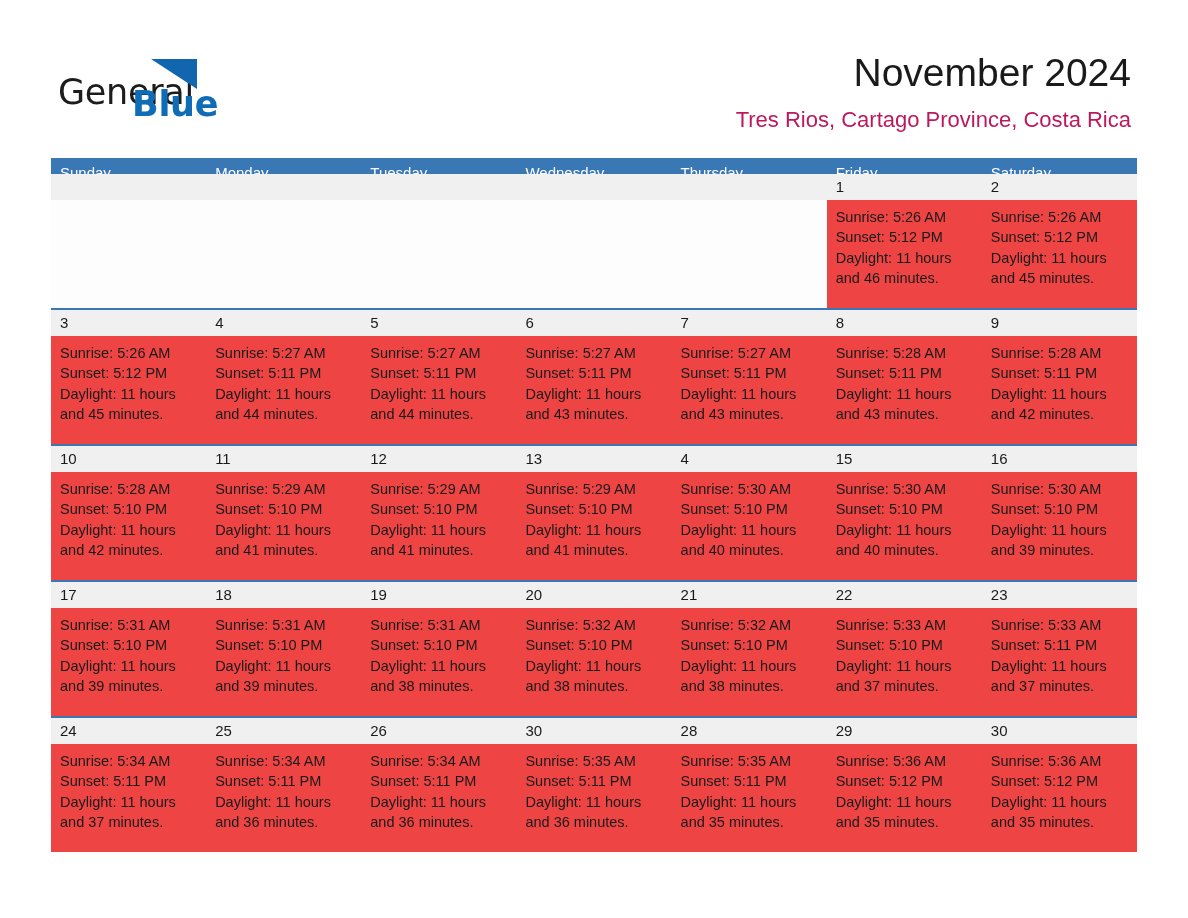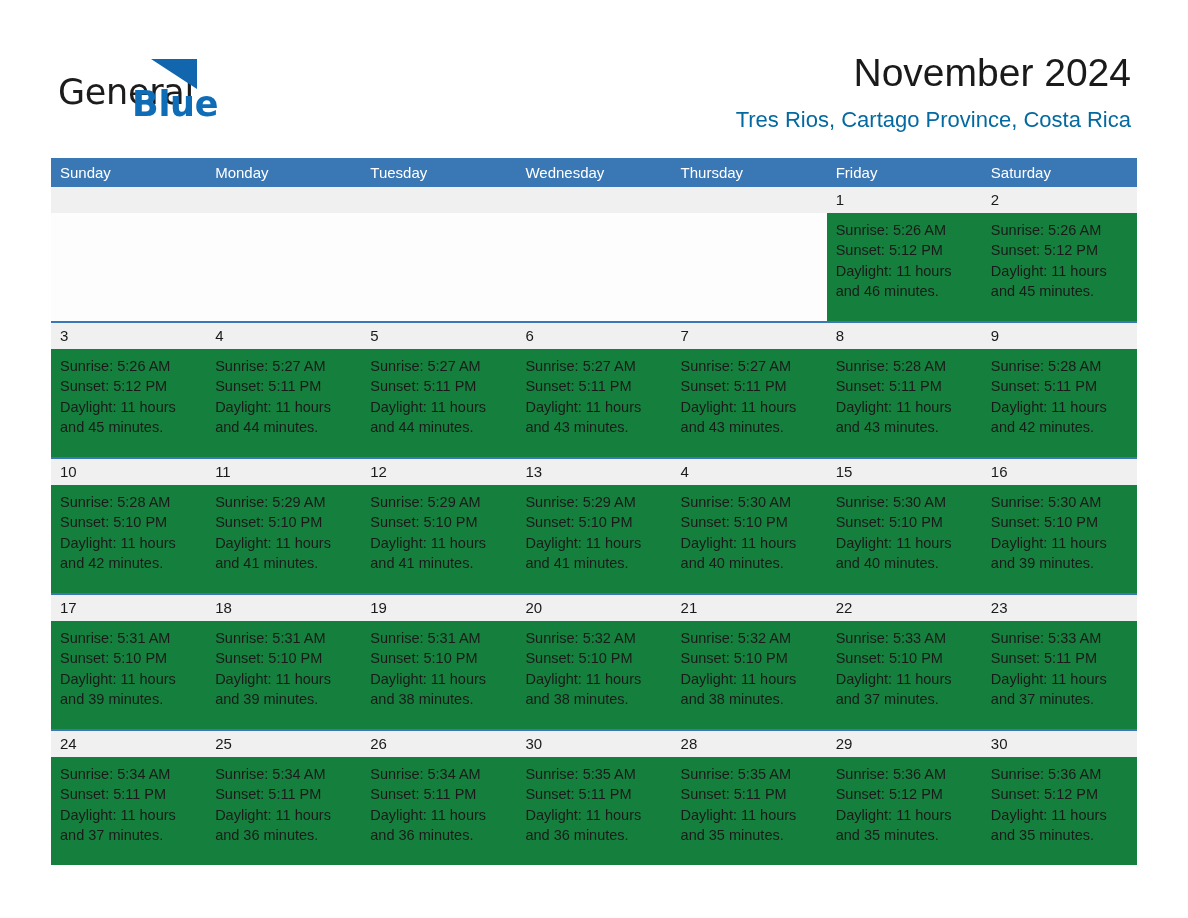--- a/index.html
+++ b/index.html
@@ -84,37 +84,37 @@
     font-weight: 400;
     color: #1a1a1a;
     letter-spacing: 0px;
     white-space: nowrap;
   }
   .cal-subtitle {
     margin-top: 11px;
     font-size: 22px;
     line-height: 26px;
     font-weight: 400;
-    color: #0369a1;
+    color: #be185d;
     white-space: nowrap;
     margin-left: 28px;
   }
 
   
   .calendar {
     position: absolute;
     left: 51px;
     top: 158px;
     width: 1086px;
   }
 
   .weekday-row {
     display: flex;
     background: #3a77b5;
-    height: 29px;
+    height: 16px;
   }
   .weekday-cell {
     flex: 1 1 0;
     box-sizing: border-box;
     padding-left: 9px;
     color: #ffffff;
     font-size: 15px;
     line-height: 29px;
     white-space: nowrap;
     overflow: hidden;
@@ -143,21 +143,21 @@
     box-sizing: border-box;
     font-size: 15px;
     line-height: 26px;
     color: #1a1a1a;
     white-space: nowrap;
   }
   .day-body {
     height: 108px;
     padding: 7px 9px 0 9px;
     box-sizing: border-box;
-    background: #15803d;
+    background: #ef4444;
   }
   .day-line {
     font-size: 14.5px;
     line-height: 20.3px;
     color: #1a1a1a;
     white-space: nowrap;
   }
   .day-line.wrap {
     white-space: normal;
   }

